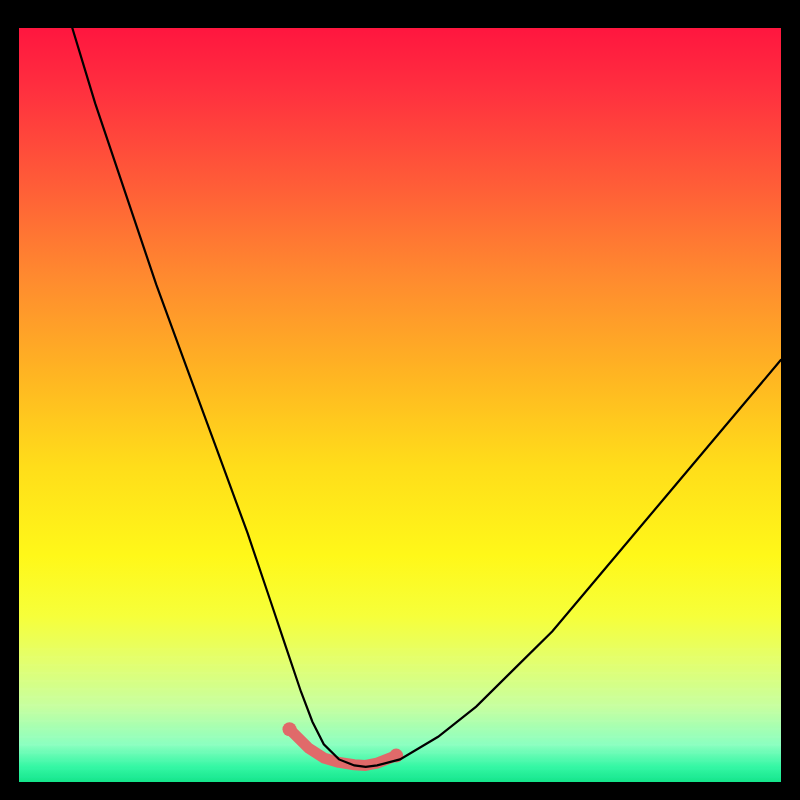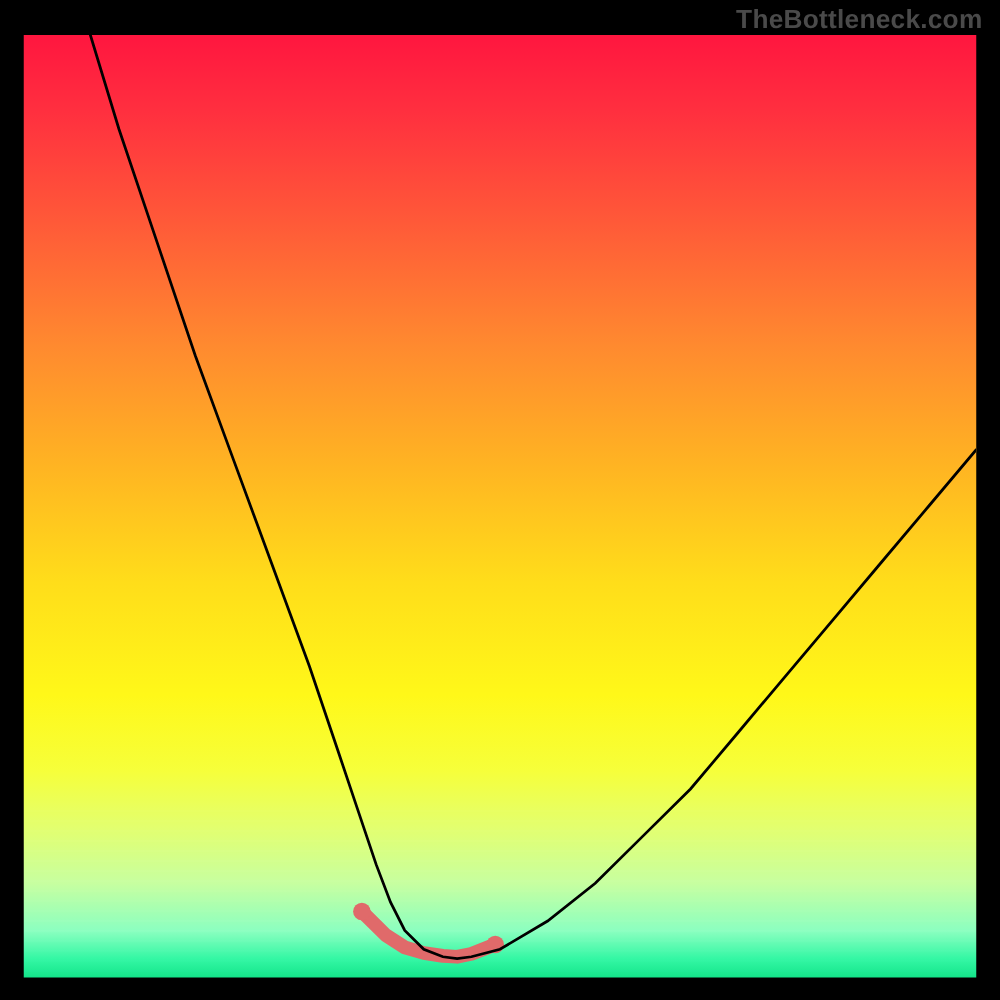--- a/index.html
+++ b/index.html
@@ -90,21 +90,20 @@
     stroke-linejoin: round;
   }
   .curve circle.dot {
     fill: #e06a6a;
   }
 </style>
 </head>
 <body>
 
 <div class="frame">
-  <div class="watermark">TheBottleneck.com</div>
 
   <div class="plot">
     <div class="banding"></div>
     <svg class="curve" viewBox="0 0 762 754" preserveAspectRatio="none">
       <path id="highlight-path" class="highlight" d="M270.5 701.2 L289.6 720.1 L304.8 729.9 L320.0 734.4 L335.3 736.7 L346.7 737.4 L358.1 735.1 L377.2 727.6"></path>
       <circle id="highlight-dot-start" class="dot" r="7" cx="270.5" cy="701.2"></circle>
       <circle id="highlight-dot-end" class="dot" r="7" cx="377.2" cy="727.6"></circle>
       <path id="main-path" class="main" d="M53.3 0.0 L76.2 75.4 L106.7 165.9 L137.2 256.4 L167.6 339.3 L198.1 422.2 L228.6 505.2 L251.5 573.0 L266.7 618.3 L281.9 663.5 L293.4 693.7 L304.8 716.3 L320.0 731.4 L335.3 737.4 L346.7 738.9 L358.1 737.4 L381.0 731.4 L419.1 708.8 L457.2 678.6 L495.3 640.9 L533.4 603.2 L571.5 558.0 L609.6 512.7 L647.7 467.5 L685.8 422.2 L723.9 377.0 L762.0 331.8"></path>
     </svg>
   </div>

